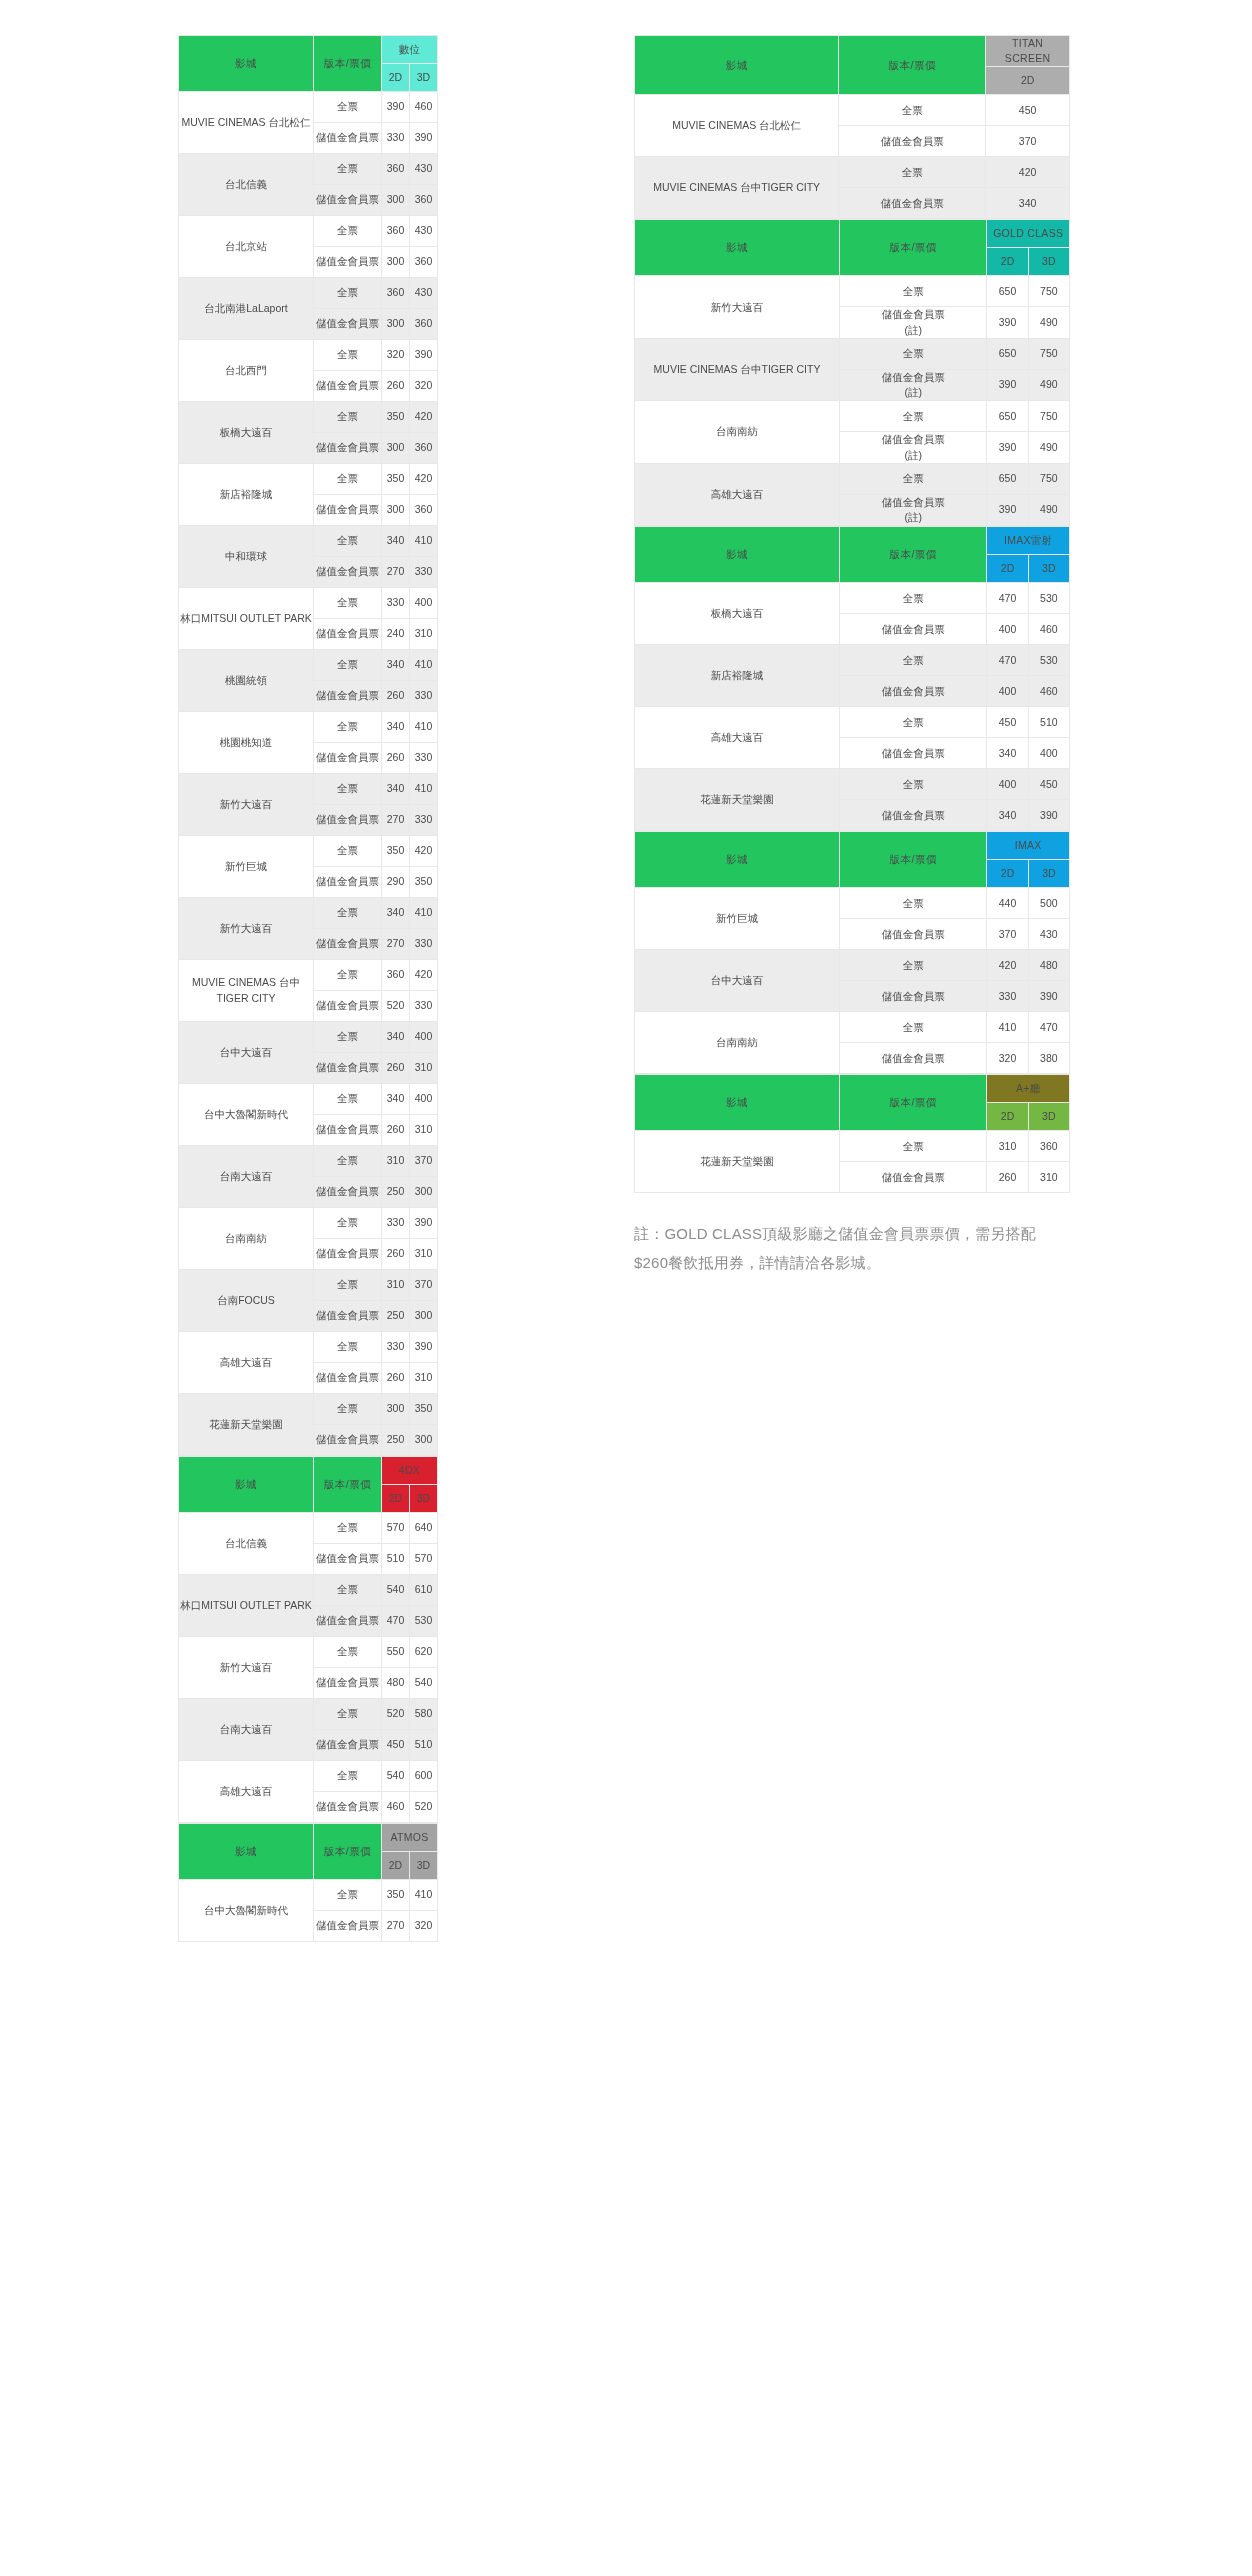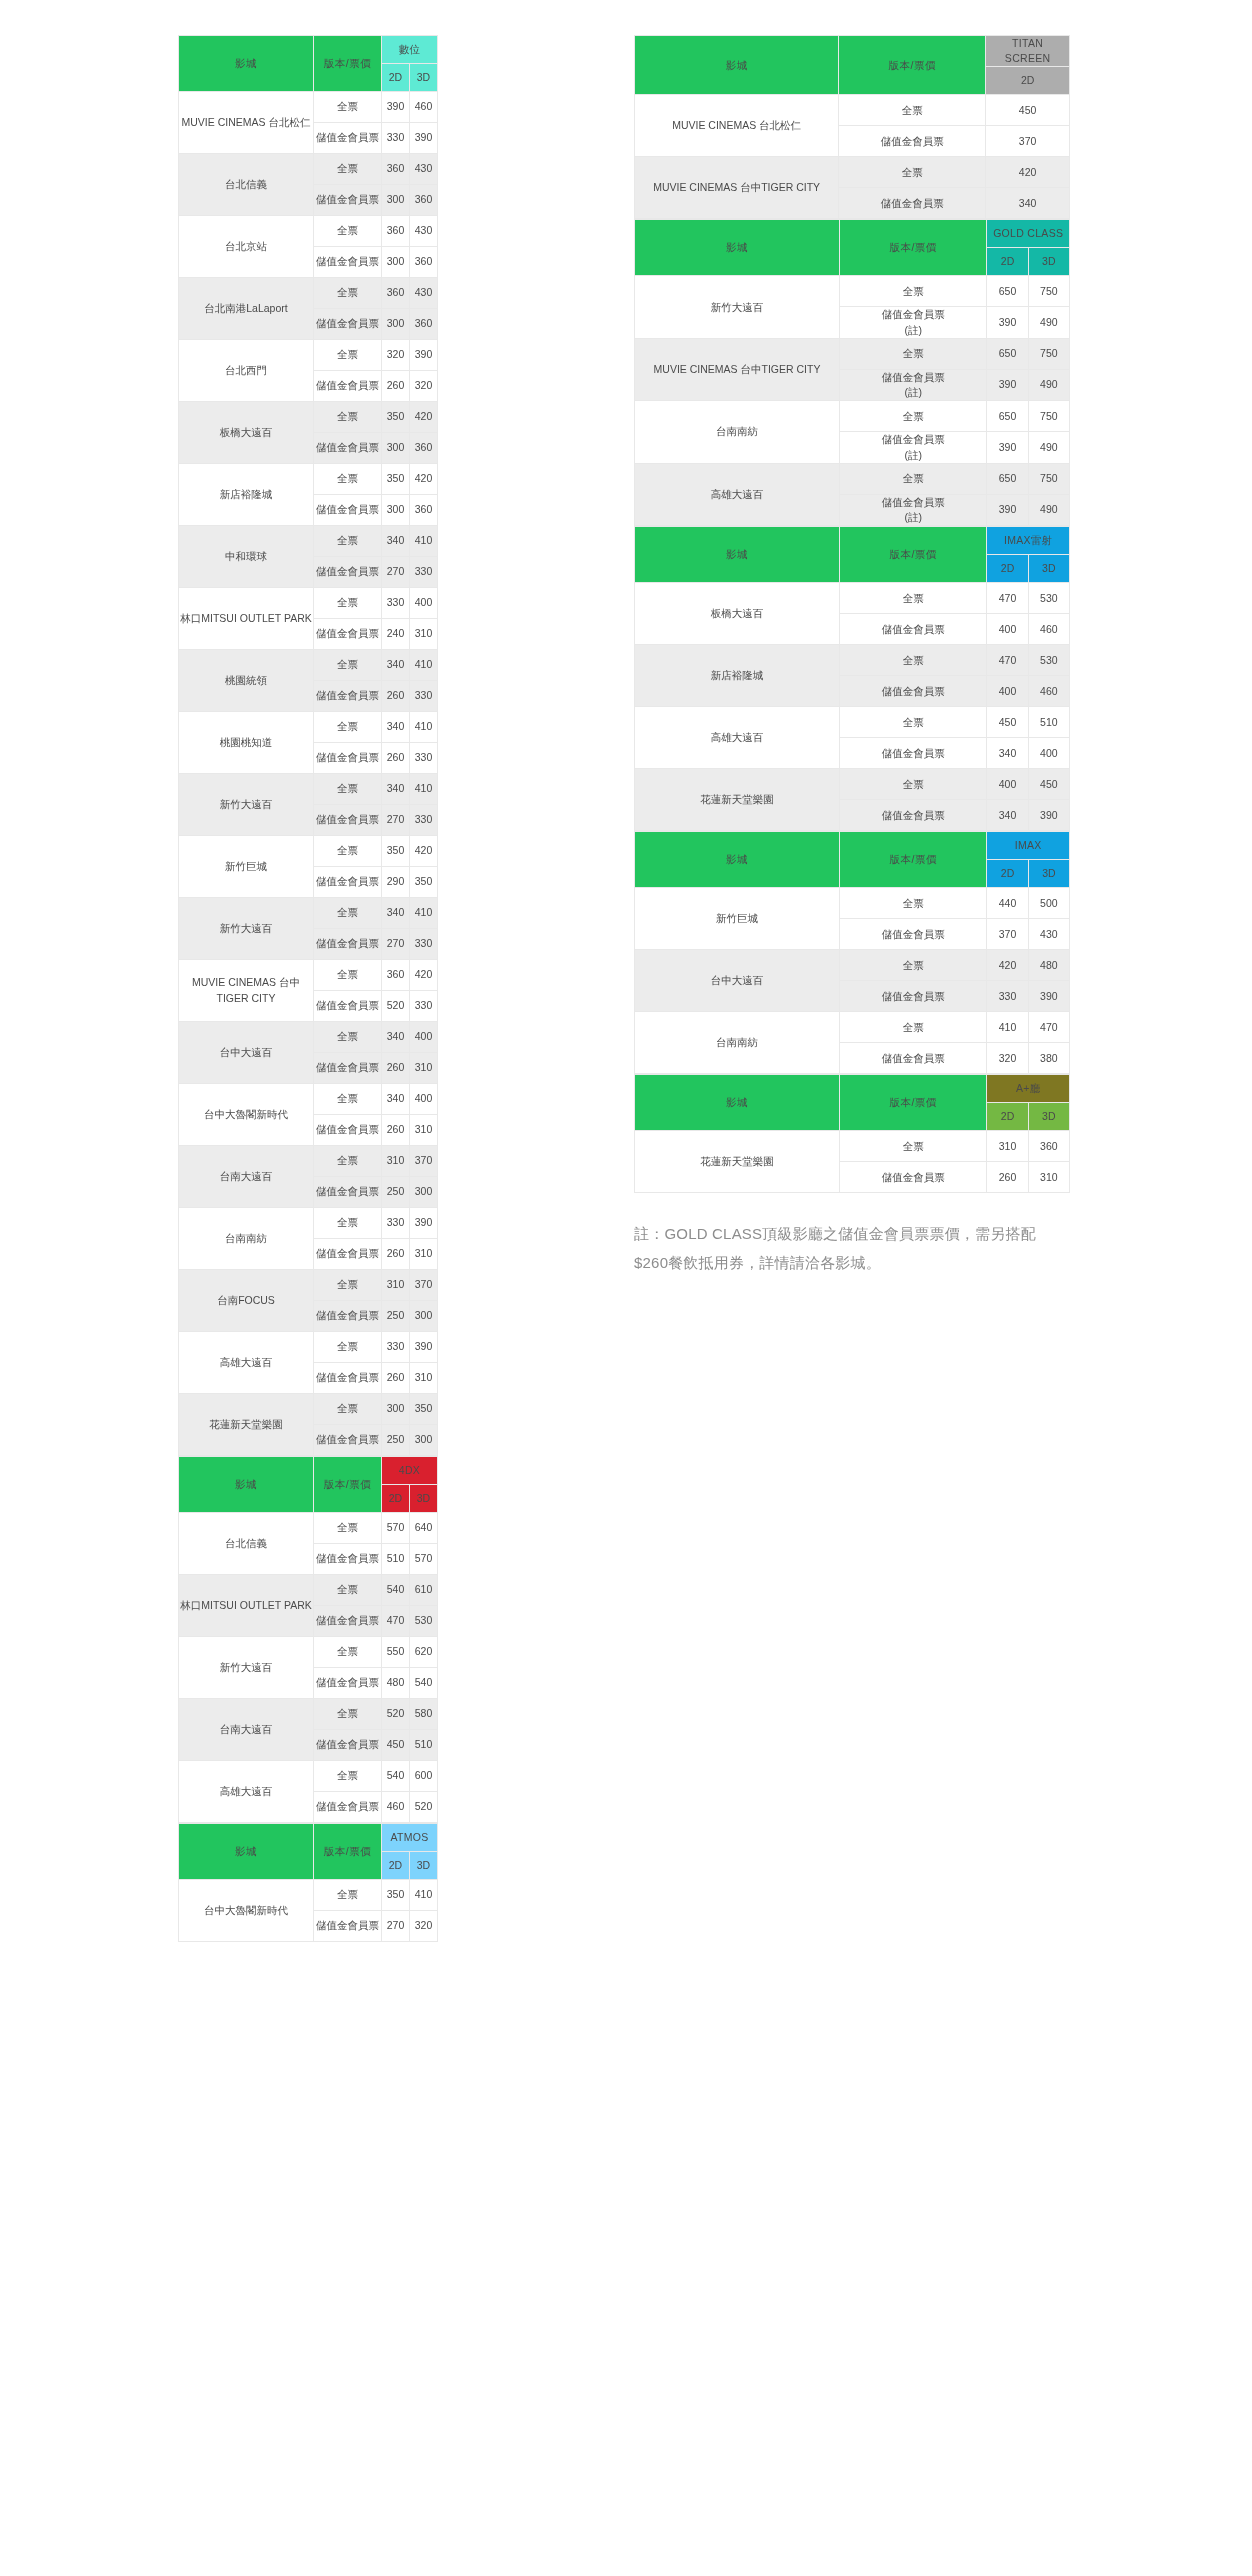--- a/index.html
+++ b/index.html
@@ -64,21 +64,21 @@
   th.fmt-sub{
     color:#ffffff;
     font-size:10.5px;
     height:27px;
     border:0.9px solid rgba(255,255,255,.25);
   }
 
   
   .th-digital   { background:#5eead4; }
   .th-4dx       { background:#d9202e; }
-  .th-atmos     { background:#7dd3fc; }
+  .th-atmos     { background:#a3a3a3; }
   .th-titan     { background:#adadad;margin-top:24px; }
   .th-gold      { background:#14b8a6;margin-top:36px; }
   .th-imaxlaser { background:#10a2e0; }
   .th-imax      { background:#10a2e0; }
   .th-aplus-top { background:#7f7722; }
   .th-aplus-sub { background:#74b843; }
 
   
   td.cinema{
     font-size:10.5px;

